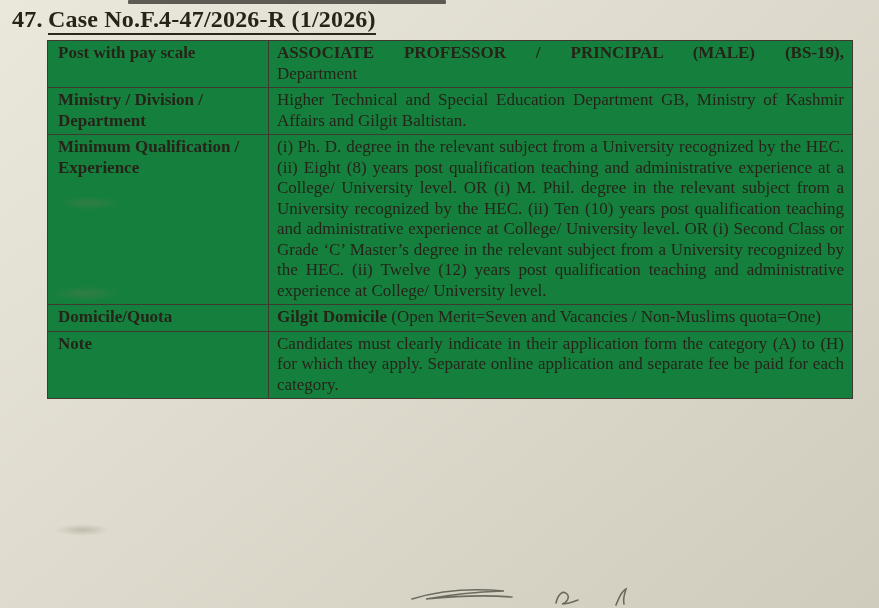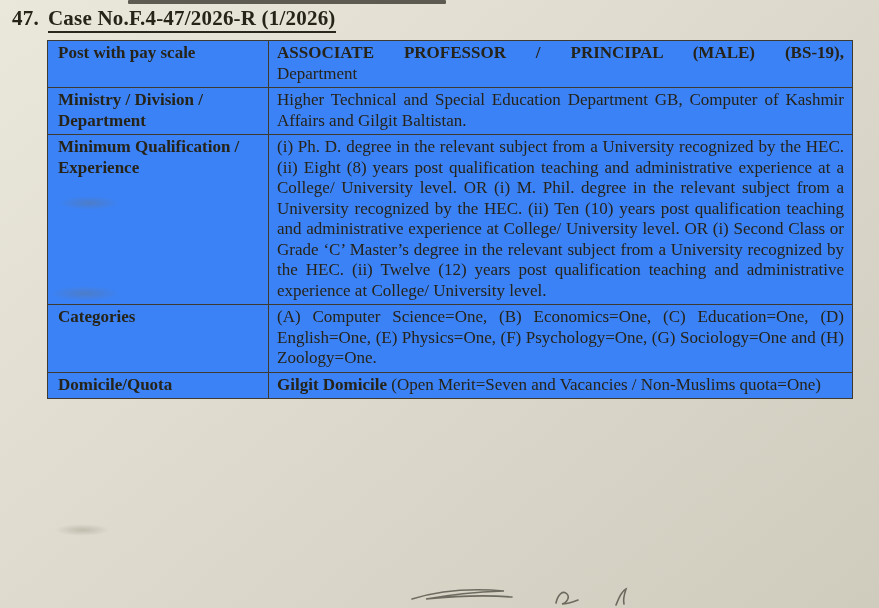--- a/index.html
+++ b/index.html
@@ -8,27 +8,27 @@
     background: linear-gradient(140deg, #eae8db 0%, #e0ddd0 40%, #cfccbe 100%);
     font-family: "Liberation Serif", serif;
     color: #262319;
   }
   .scan-bar {
     position: absolute; left: 128px; top: 0; width: 318px; height: 4px;
     background: #403d35; opacity: .82; border-radius: 1px;
   }
   .heading {
     position: absolute; left: 12px; top: 6px;
-    font-size: 21px; font-weight: bold; letter-spacing: .2px; white-space: nowrap;
+    font-size: 24px; font-weight: bold; letter-spacing: .2px; white-space: nowrap;
   }
   .heading .num { display: inline-block; width: 36px; }
   .heading .title { border-bottom: 2.5px solid #2a271f; padding-bottom: 1px; }
   table.case-table {
     position: absolute; left: 47px; top: 40px; width: 806px;
-    border-collapse: collapse; background: #3b82f6;
+    border-collapse: collapse; background: #15803d;
     table-layout: fixed;
   }
   td {
     border: 1.6px solid #3e3a2f; vertical-align: top;
     padding: 2px 8px 3px 8px; font-size: 17px; line-height: 20.5px;
   }
   td.label { width: 203px; font-weight: bold; padding-left: 10px; }
   td.value { text-align: justify; margin-left: 28px; }
   .b { font-weight: bold; }
   .u { text-decoration: underline; text-underline-offset: 2px; text-decoration-thickness: 2px; }
@@ -56,33 +56,33 @@
   <tbody>
     <tr>
       <td class="label">Post with pay scale</td>
       <td class="value">
         <div class="stretch"><span class="b">ASSOCIATE PROFESSOR / PRINCIPAL (MALE) (BS-19),</span></div>
         <div><span>Department</span></div>
       </td>
     </tr>
     <tr>
       <td class="label">Ministry / Division / Department</td>
-      <td class="value">Higher Technical and Special Education Department GB, Computer of Kashmir Affairs and Gilgit Baltistan.</td>
+      <td class="value">Higher Technical and Special Education Department GB, Ministry of Kashmir Affairs and Gilgit Baltistan.</td>
     </tr>
     <tr>
       <td class="label">Minimum Qualification / Experience</td>
       <td class="value">(i) Ph. D. degree in the relevant subject from a University recognized by the HEC. (ii) Eight (8) years post qualification teaching and administrative experience at a College/ University level. OR (i) M. Phil. degree in the relevant subject from a University recognized by the HEC. (ii) Ten (10) years post qualification teaching and administrative experience at College/ University level. OR (i) Second Class or Grade ‘C’ Master’s degree in the relevant subject from a University recognized by the HEC. (ii) Twelve (12) years post qualification teaching and administrative experience at College/ University level.</td>
     </tr>
     <tr>
-      <td class="label">Categories</td>
-      <td class="value">(A) Computer Science=One, (B) Economics=One, (C) Education=One, (D) English=One, (E) Physics=One, (F) Psychology=One, (G) Sociology=One and (H) Zoology=One.</td>
+      <td class="label">Domicile/Quota</td>
+      <td class="value"><span class="b">Gilgit Domicile</span><span> (Open Merit=Seven and Vacancies / Non-Muslims quota=One)</span></td>
     </tr>
     <tr>
-      <td class="label">Domicile/Quota</td>
-      <td class="value"><span class="b">Gilgit Domicile</span><span> (Open Merit=Seven and Vacancies / Non-Muslims quota=One)</span></td>
+      <td class="label">Note</td>
+      <td class="value">Candidates must clearly indicate in their application form the category (A) to (H) for which they apply. Separate online application and separate fee be paid for each category.</td>
     </tr>
   </tbody>
 </table>
 
 <div class="smudge" style="left:58px; top:196px; width:62px; height:14px;"></div>
 <div class="smudge" style="left:50px; top:286px; width:70px; height:15px;"></div>
 <div class="smudge" style="left:55px; top:524px; width:55px; height:12px;"></div>
 
 <svg class="sig" width="260" height="22" viewBox="0 0 260 22">
   <g fill="none" stroke="#5b584d" stroke-width="1.6" stroke-linecap="round" opacity="0.85">

